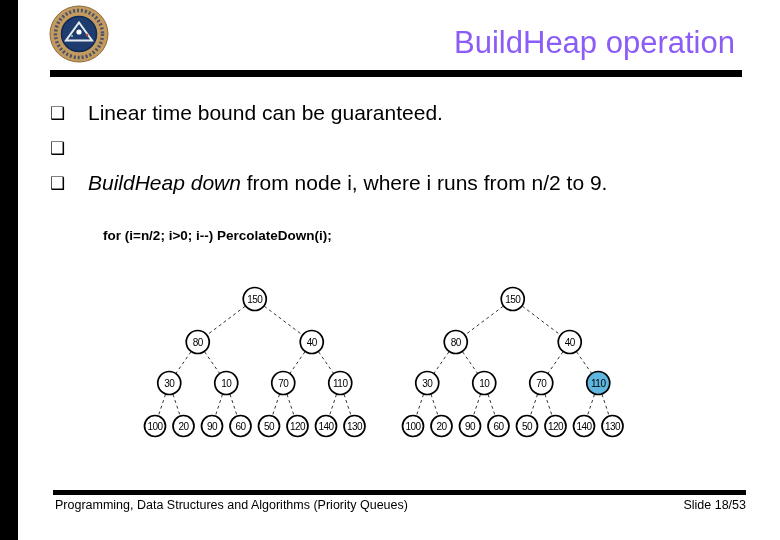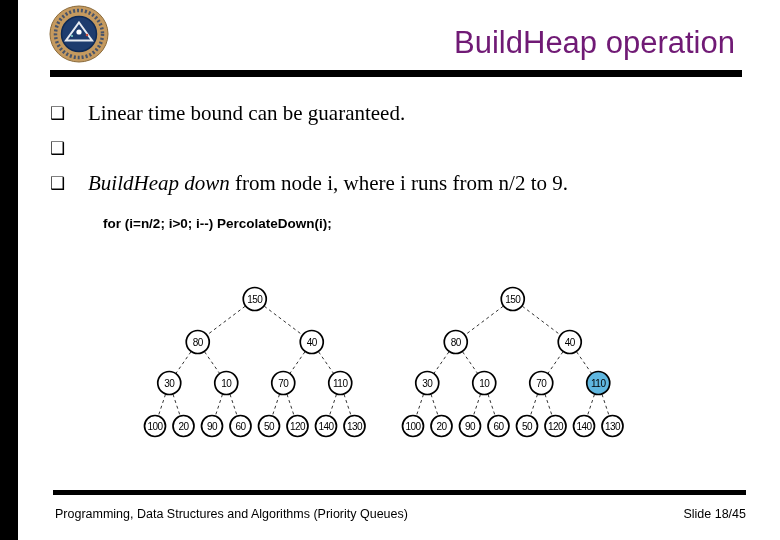--- a/index.html
+++ b/index.html
@@ -5,45 +5,45 @@
   html,body{margin:0;padding:0;}
   body{
     width:780px;height:540px;position:relative;overflow:hidden;
     background:#ffffff;color:#000;
     font-family:"Liberation Sans", sans-serif;
   }
   .left-bar{position:absolute;left:0;top:0;width:18px;height:540px;background:#000;}
   .logo{position:absolute;left:49px;top:5px;width:60px;height:58px;}
   .slide-title{
     position:absolute;top:26px;right:45px;
-    font-size:31px;line-height:34px;letter-spacing:0px;color:#701a75;white-space:nowrap;
+    font-size:31px;line-height:34px;letter-spacing:0px;color:#8b5cf6;white-space:nowrap;
   }
   .header-rule{position:absolute;left:50px;top:70px;width:692px;height:7px;background:#000;}
   .bullets{position:absolute;left:50px;top:99px;width:708px;}
   .bullet-item{display:flex;margin-bottom:7px;font-size:21px;line-height:28px;}
   .bullet-glyph{
     width:38px;flex:0 0 38px;font-size:17px;line-height:28px;
     font-family:"DejaVu Sans", sans-serif;color:#000;
   }
-  .bullet-text{flex:1;font-family:Liberation Serif, serif;}
+  .bullet-text{flex:1;}
   .italic{font-style:italic;}
   .code-line{
-    position:absolute;left:103px;top:216px;
+    position:absolute;left:103px;top:228px;
     font-size:13.5px;font-weight:bold;white-space:pre;
   }
   .trees-svg{position:absolute;left:0;top:260px;}
   .edge{stroke:#333333;stroke-width:1;stroke-dasharray:3 3;}
   .node-label{
     font-family:"Liberation Sans", sans-serif;font-size:10px;
     text-anchor:middle;letter-spacing:-0.5px;fill:#000;
   }
   .footer-rule{position:absolute;left:53px;top:490px;width:693px;height:5px;background:#000;}
   .footer-row{
     position:absolute;left:55px;right:34px;top:498px;
-    display:flex;justify-content:space-between;font-size:12.5px;margin-top:9px;
+    display:flex;justify-content:space-between;font-size:12.5px;
   }
 </style>
 </head>
 <body>
 
 <div class="left-bar"></div>
 
 <div class="logo">
   <svg width="60" height="58" viewBox="0 0 60 58">
     <ellipse cx="30" cy="29" rx="29" ry="28" fill="#C59A5F" stroke="#8A6A3A" stroke-width="1"></ellipse>
@@ -167,14 +167,14 @@
       <circle cx="584" cy="166" r="10.5" fill="#FFFFFF" stroke="#000000" stroke-width="1.7"></circle>
       <text x="584" y="169.5" class="node-label">140</text>
       <circle cx="612.5" cy="166" r="10.5" fill="#FFFFFF" stroke="#000000" stroke-width="1.7"></circle>
       <text x="612.5" y="169.5" class="node-label">130</text>
     </g>
   </svg>
 
 <div class="footer-rule"></div>
 <div class="footer-row">
   <span>Programming, Data Structures and Algorithms (Priority Queues)</span>
-  <span>Slide 18/45</span>
+  <span>Slide 18/53</span>
 </div>
 
 </body></html>

